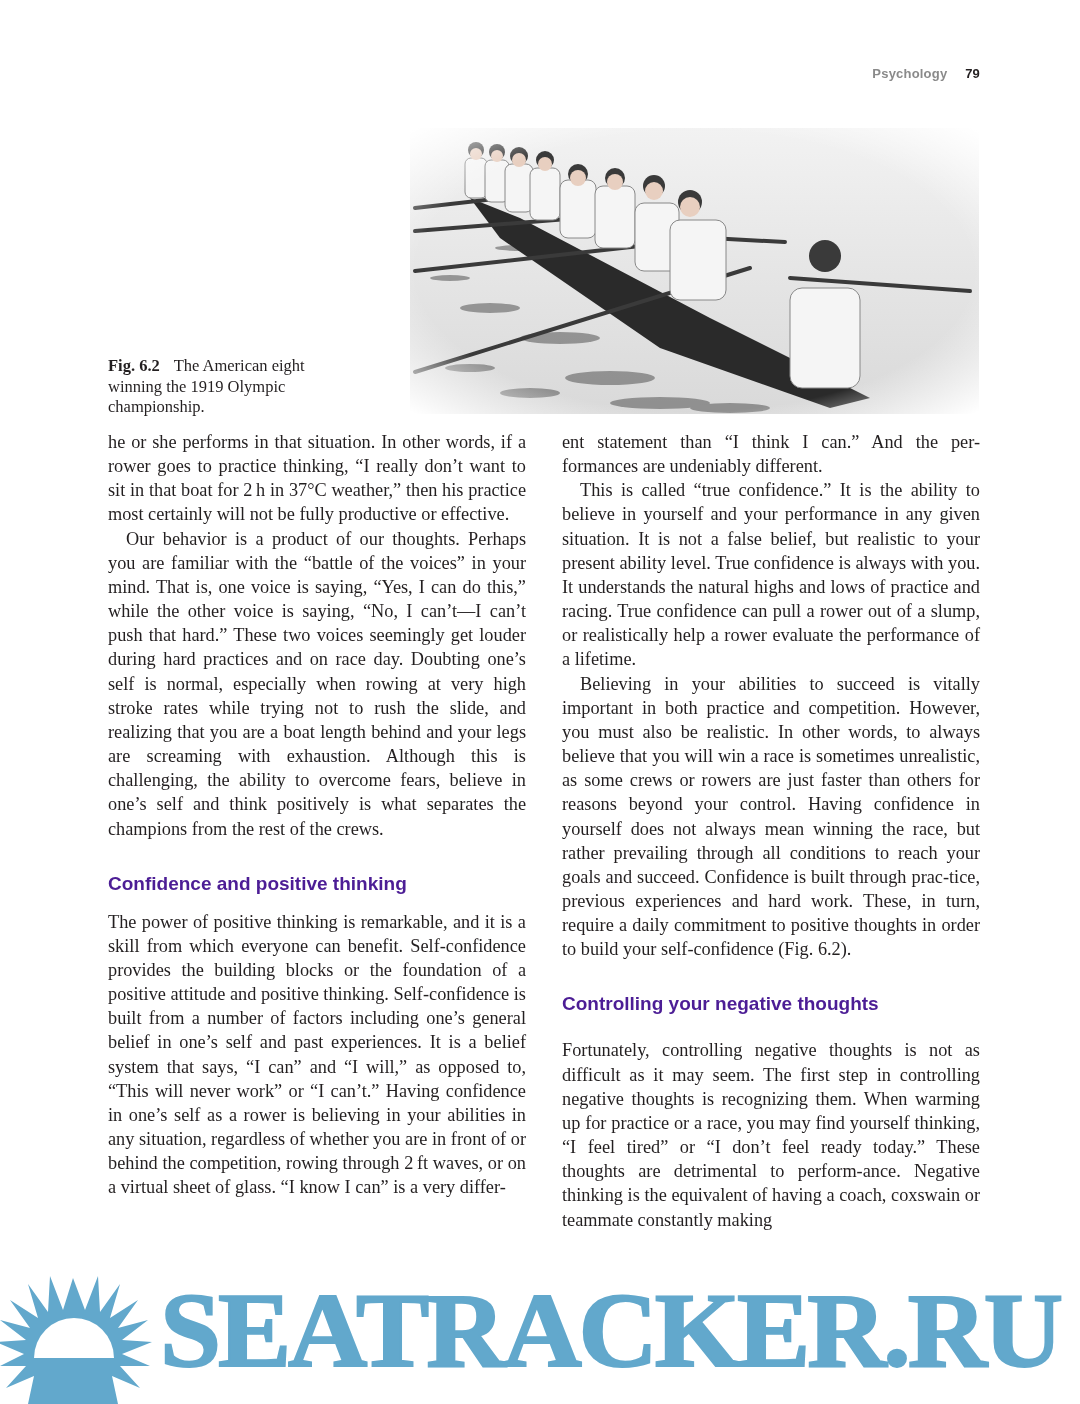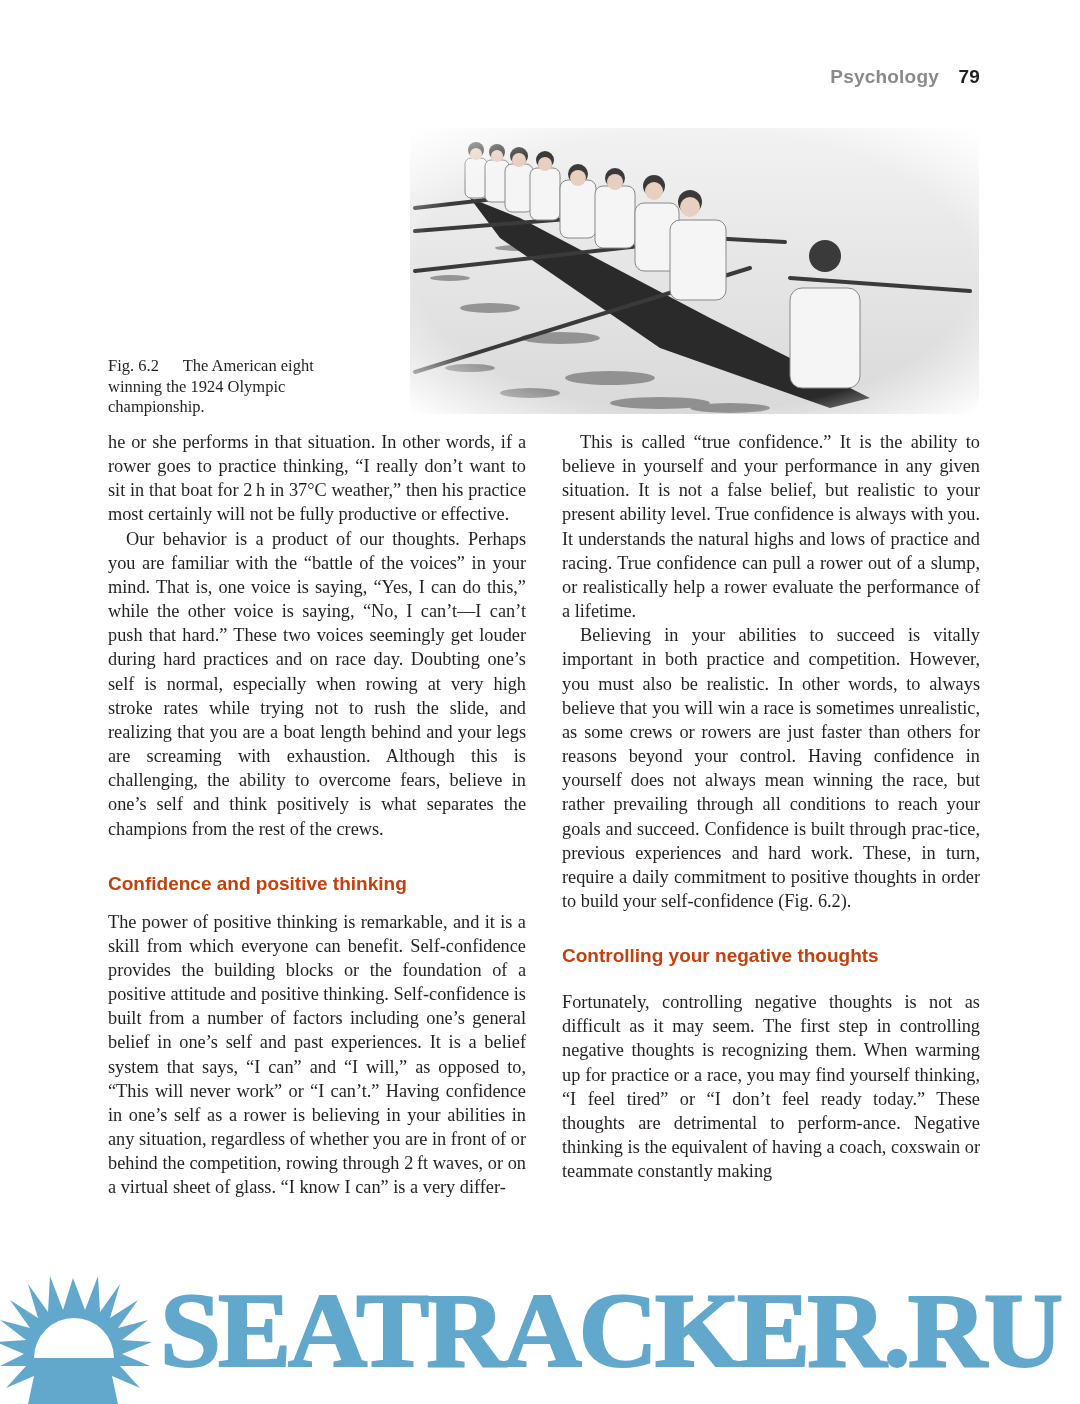--- a/index.html
+++ b/index.html
@@ -4,48 +4,48 @@
 <style>
   html, body { margin: 0; padding: 0; }
   body {
     width: 1080px; height: 1404px; position: relative; overflow: hidden;
     background: #ffffff; color: #231f20;
     font-family: "Liberation Serif", "DejaVu Serif", serif;
   }
   .running-head {
     position: absolute; top: 66px; right: 100px;
     font-family: "Liberation Sans", "DejaVu Sans", sans-serif;
-    font-weight: bold; font-size: 19px; letter-spacing: 0.2px;
+    font-weight: bold; font-size: 13px; letter-spacing: 0.2px;
   }
   .running-head .section { color: #8a8a8a; margin-right: 14px; }
   .running-head .page-num { color: #231f20; }
 
   .photo {
     position: absolute; left: 410px; top: 128px; width: 569px; height: 286px;
     overflow: hidden;
   }
   .caption {
     position: absolute; left: 108px; top: 356px; width: 250px;
     font-size: 16.5px; line-height: 20.5px; color: #231f20;
   }
-  .caption b { font-weight: normal; margin-right: 20px; }
+  .caption b { font-weight: bold; margin-right: 10px; }
 
   .col {
     position: absolute; top: 430px; width: 418px;
     font-size: 18.3px; line-height: 24.15px; text-align: justify;
     hyphens: manual;
   }
   .col.left { left: 108px; }
   .col.right { left: 562px; }
   .col p { margin: 0; }
   .col p.indent { text-indent: 18px; font-family: Liberation Serif, serif; }
   .col h2 {
     font-family: "Liberation Sans", "DejaVu Sans", sans-serif;
     font-weight: bold; font-size: 19px; line-height: 24px;
-    margin: 0; color: #c2410c; text-align: left;
+    margin: 0; color: #4c1d95; text-align: left;
   }
   .col.left h2 { margin-top: 31px; margin-bottom: 14px; }
   .col.right h2 { margin-top: 31px; margin-bottom: 22px; }
 
   .watermark {
     position: absolute; left: 0; top: 1248px; width: 893px; height: 156px;
     pointer-events: none;
   }
 </style>
 </head>
@@ -126,31 +126,32 @@
         <circle cx="244" cy="63" r="9"></circle>
         <circle cx="280" cy="79" r="10"></circle>
       </g>
     </g>
     <rect x="0" y="0" width="569" height="286" fill="url(#fade)"></rect>
   </svg>
 </div>
 
 <div class="caption">
   <b>Fig. 6.2</b>
-  <span>The American eight winning the 1924 Olympic championship.</span>
+  <span>The American eight winning the 1919 Olympic championship.</span>
 </div>
 
 <div class="col left">
   <p>he or she performs in that situation. In other words, if a rower goes to practice thinking, “I really don’t want to sit in that boat for 2 h in 37°C weather,” then his practice most certainly will not be fully productive or effective.</p>
   <p class="indent">Our behavior is a product of our thoughts. Perhaps you are familiar with the “battle of the voices” in your mind. That is, one voice is saying, “Yes, I can do this,” while the other voice is saying, “No, I can’t—I can’t push that hard.” These two voices seemingly get louder during hard practices and on race day. Doubting one’s self is normal, especially when rowing at very high stroke rates while trying not to rush the slide, and realizing that you are a boat length behind and your legs are screaming with exhaustion. Although this is challenging, the ability to overcome fears, believe in one’s self and think positively is what separates the champions from the rest of the crews.</p>
   <h2>Confidence and positive thinking</h2>
   <p>The power of positive thinking is remarkable, and it is a skill from which everyone can benefit. Self-con­fidence provides the building blocks or the founda­tion of a positive attitude and positive thinking. Self-confidence is built from a number of factors including one’s general belief in one’s self and past experiences. It is a belief system that says, “I can” and “I will,” as opposed to, “This will never work” or “I can’t.” Having confidence in one’s self as a rower is believing in your abilities in any situation, regardless of whether you are in front of or behind the competition, rowing through 2 ft waves, or on a virtual sheet of glass. “I know I can” is a very differ-</p>
 </div>
 
 <div class="col right">
+  <p>ent statement than “I think I can.” And the per-formances are undeniably different.</p>
   <p class="indent">This is called “true confidence.” It is the ability to believe in yourself and your performance in any given situation. It is not a false belief, but realistic to your present ability level. True confidence is always with you. It understands the natural highs and lows of practice and racing. True confidence can pull a rower out of a slump, or realistically help a rower evaluate the performance of a lifetime.</p>
   <p class="indent">Believing in your abilities to succeed is vitally important in both practice and competition. However, you must also be realistic. In other words, to always believe that you will win a race is sometimes unrealistic, as some crews or rowers are just faster than others for reasons beyond your control. Having confidence in yourself does not always mean winning the race, but rather prevailing through all conditions to reach your goals and succeed. Confidence is built through prac-tice, previous experiences and hard work. These, in turn, require a daily commitment to positive thoughts in order to build your self-confidence (Fig.&nbsp;6.2).</p>
   <h2>Controlling your negative thoughts</h2>
   <p>Fortunately, controlling negative thoughts is not as difficult as it may seem. The first step in controlling negative thoughts is recognizing them. When warming up for practice or a race, you may find yourself thinking, “I feel tired” or “I don’t feel ready today.” These thoughts are detrimental to perform-ance. Negative thinking is the equivalent of having a coach, coxswain or teammate constantly making</p>
 </div>
 
 <div class="watermark">
   <svg width="1080" height="156" viewBox="0 0 1080 156">
 
     <g fill="#62a8cc">

